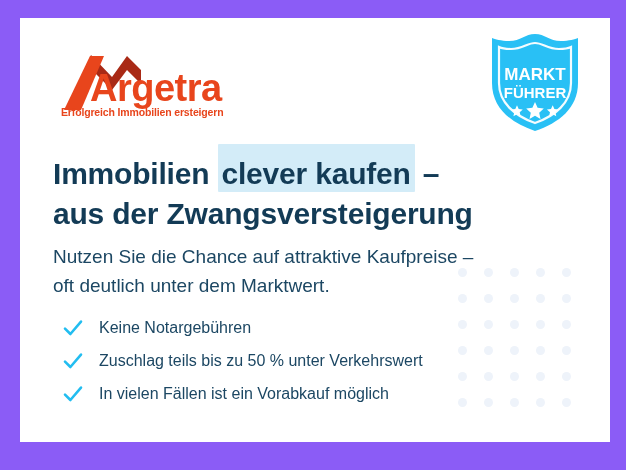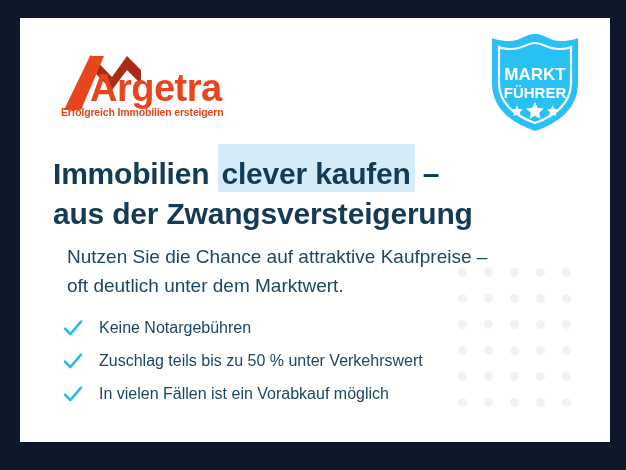--- a/index.html
+++ b/index.html
@@ -12,21 +12,21 @@
     overflow: hidden;
     font-family: "Liberation Sans", sans-serif;
     background: #ffffff;
   }
 
   
   #ad-frame {
     position: relative;
     width: 626px;
     height: 470px;
-    background: #0f172a;
+    background: #8b5cf6;
     box-sizing: border-box;
   }
   #ad-canvas {
     position: absolute;
     left: 20px;
     top: 18px;
     width: 590px;
     height: 424px;
     background: #ffffff;
     overflow: hidden;
@@ -93,21 +93,20 @@
 
   
   #subheadline {
     position: absolute;
     left: 33px;
     top: 206px;
     width: 500px;
     font-size: 19px;
     line-height: 1.5;
     color: #1c4763;
-    margin-left: 14px;
   }
   #subheadline span { display: block; white-space: nowrap; }
 
   
   #benefits {
     position: absolute;
     left: 33px;
     top: 285px;
     width: 470px;
     list-style: none;

